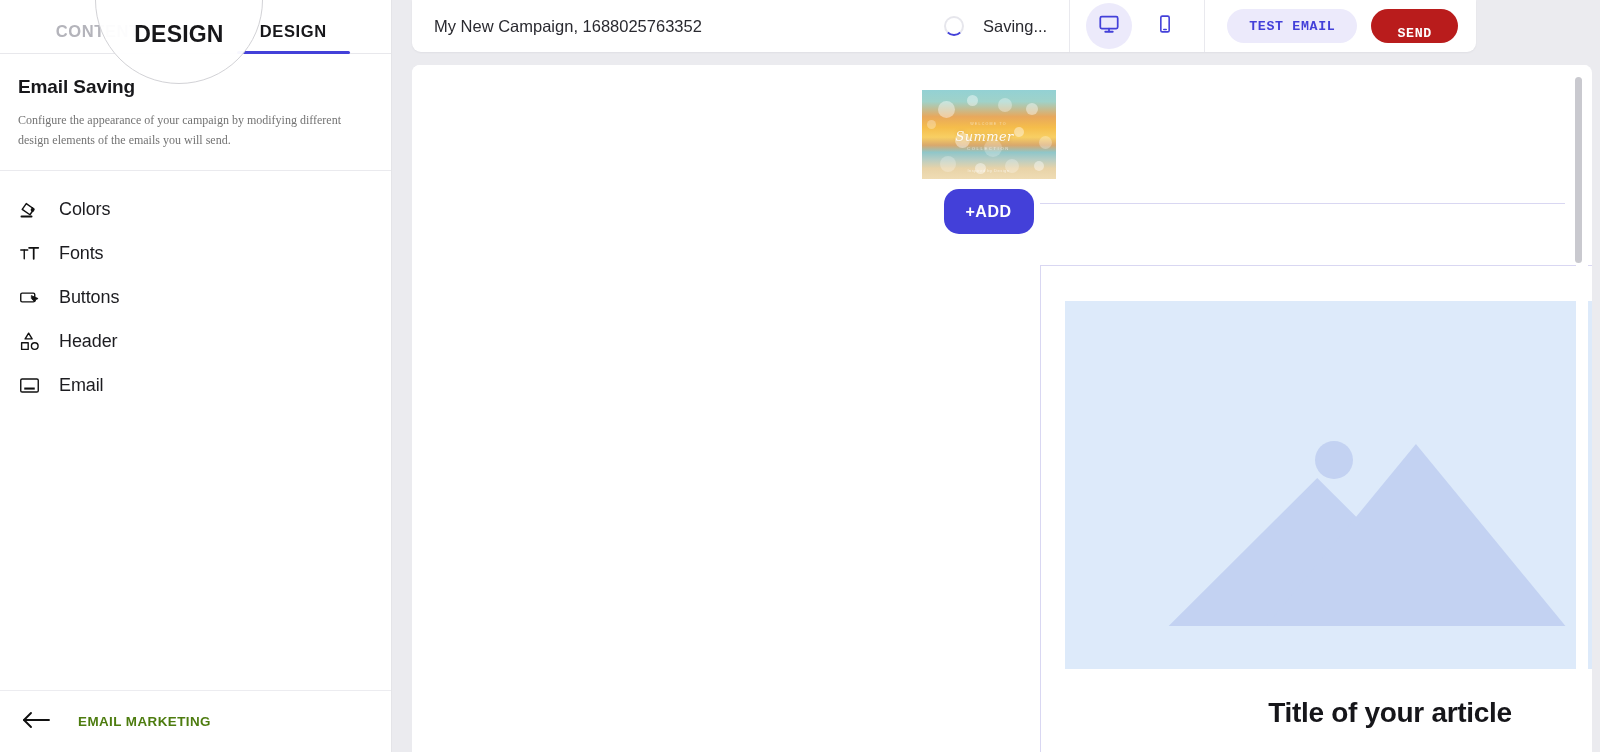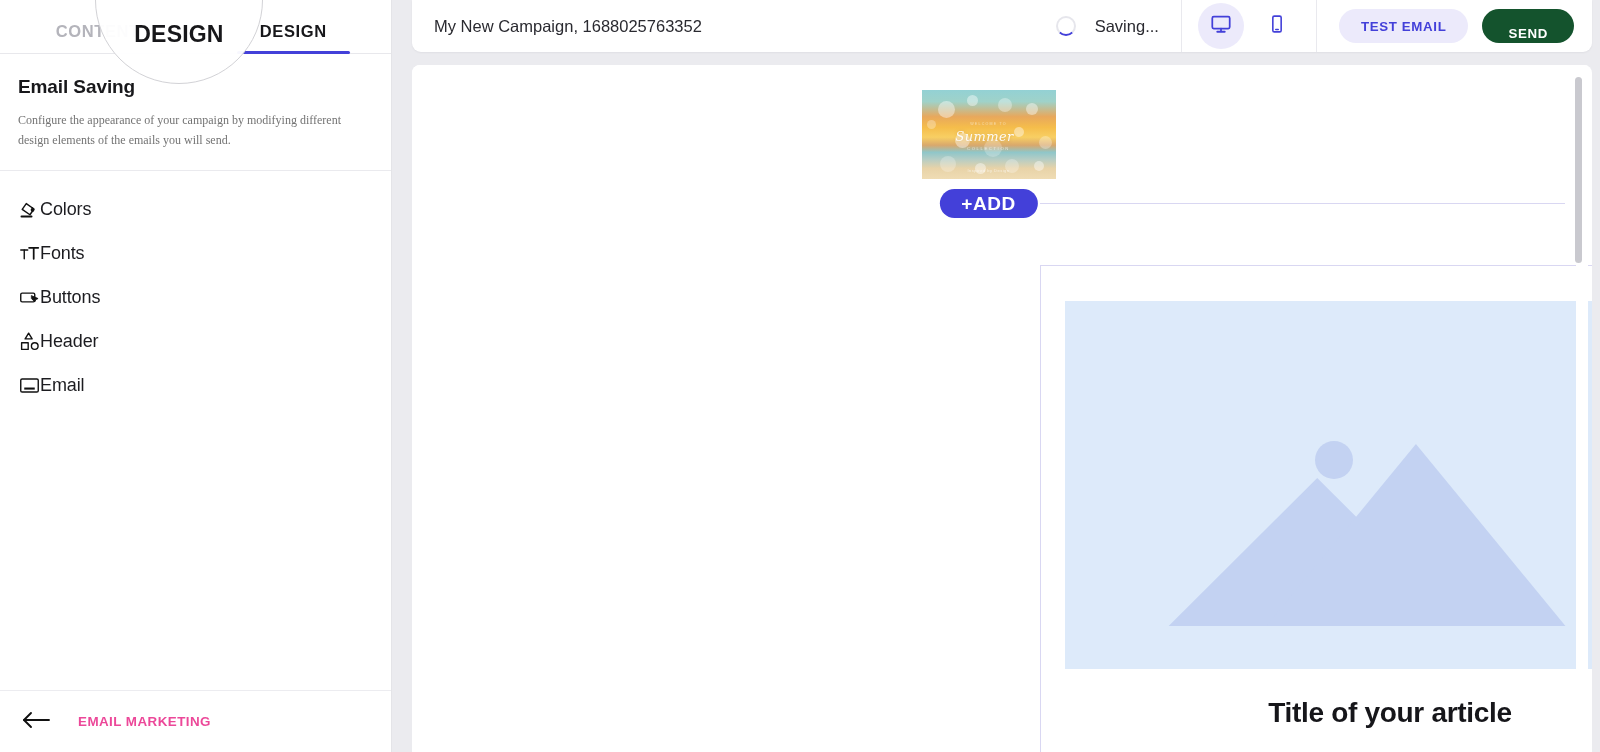--- a/index.html
+++ b/index.html
@@ -81,20 +81,21 @@
     font-family: Liberation Serif, serif;
   }
 
   .menu { padding-top: 16px; }
   .menu-item {
     display: flex;
     align-items: center;
     height: 44px;
     padding: 0 18px;
     cursor: pointer;
+    gap: 19px;
   }
   .menu-icon {
     width: 22px; height: 22px;
     display: flex; align-items: center; justify-content: center;
     flex: none;
   }
   .menu-label {
     font-size: 18px;
     color: #1c1c20;
     letter-spacing: -0.1px;
@@ -110,36 +111,36 @@
     display: flex;
     align-items: center;
     padding: 0 22px;
     gap: 26px;
     cursor: pointer;
   }
   .sidebar-footer-label {
     font-size: 13.4px;
     font-weight: bold;
     letter-spacing: 0.45px;
-    color: #ec4899;
+    color: #4d7c0f;
   }
 
   
   .right {
     position: absolute;
     left: 392px; top: 0;
     width: 1208px;
     height: 752px;
     background: #ebebef;
   }
 
   .topbar {
     position: absolute;
     left: 20px; top: 0;
-    width: 1180px;
+    width: 1064px;
     height: 52px;
     background: #ffffff;
     border-radius: 0 0 9px 9px;
     display: flex;
     align-items: center;
     box-shadow: 0 1px 2px rgba(20,20,40,0.05);
   }
 
   .campaign-name {
     flex: 1;
@@ -190,34 +191,34 @@
 
   .actions {
     display: flex;
     align-items: center;
     gap: 14px;
     padding: 0 18px 0 22px;
   }
   .btn {
     border: none;
     border-radius: 19px;
-    font-family: Liberation Sans, sans-serif;
+    font-family: Liberation Mono, monospace;
     font-size: 13.3px;
     font-weight: bold;
     letter-spacing: 0.65px;
     cursor: pointer;
     height: 34px;
   }
   .btn-ghost {
     background: #eceafb;
     color: #4340d9;
     padding: 0 22px;
   }
   .btn-primary {
-    background: #14532d;
+    background: #b91c1c;
     color: #ffffff;
     padding: 17px 26px;
   }
 
   
   .preview {
     position: absolute;
     left: 20px; top: 65px;
     width: 1180px;
     height: 687px;
@@ -303,24 +304,24 @@
   }
   .add-btn {
     position: absolute;
     left: 50%;
     transform: translateX(-50%);
     top: 0;
     background: #4340d9;
     color: #fff;
     border: none;
     border-radius: 15px;
-    height: 29px;
+    height: 45px;
     padding: 0 22px;
     font-family: "Liberation Sans", sans-serif;
-    font-size: 19px;
+    font-size: 16px;
     font-weight: bold;
     letter-spacing: 0.5px;
     cursor: pointer;
   }
 
   .content-block {
     position: absolute;
     left: 628px;
     top: 200px;
     width: 700px;

